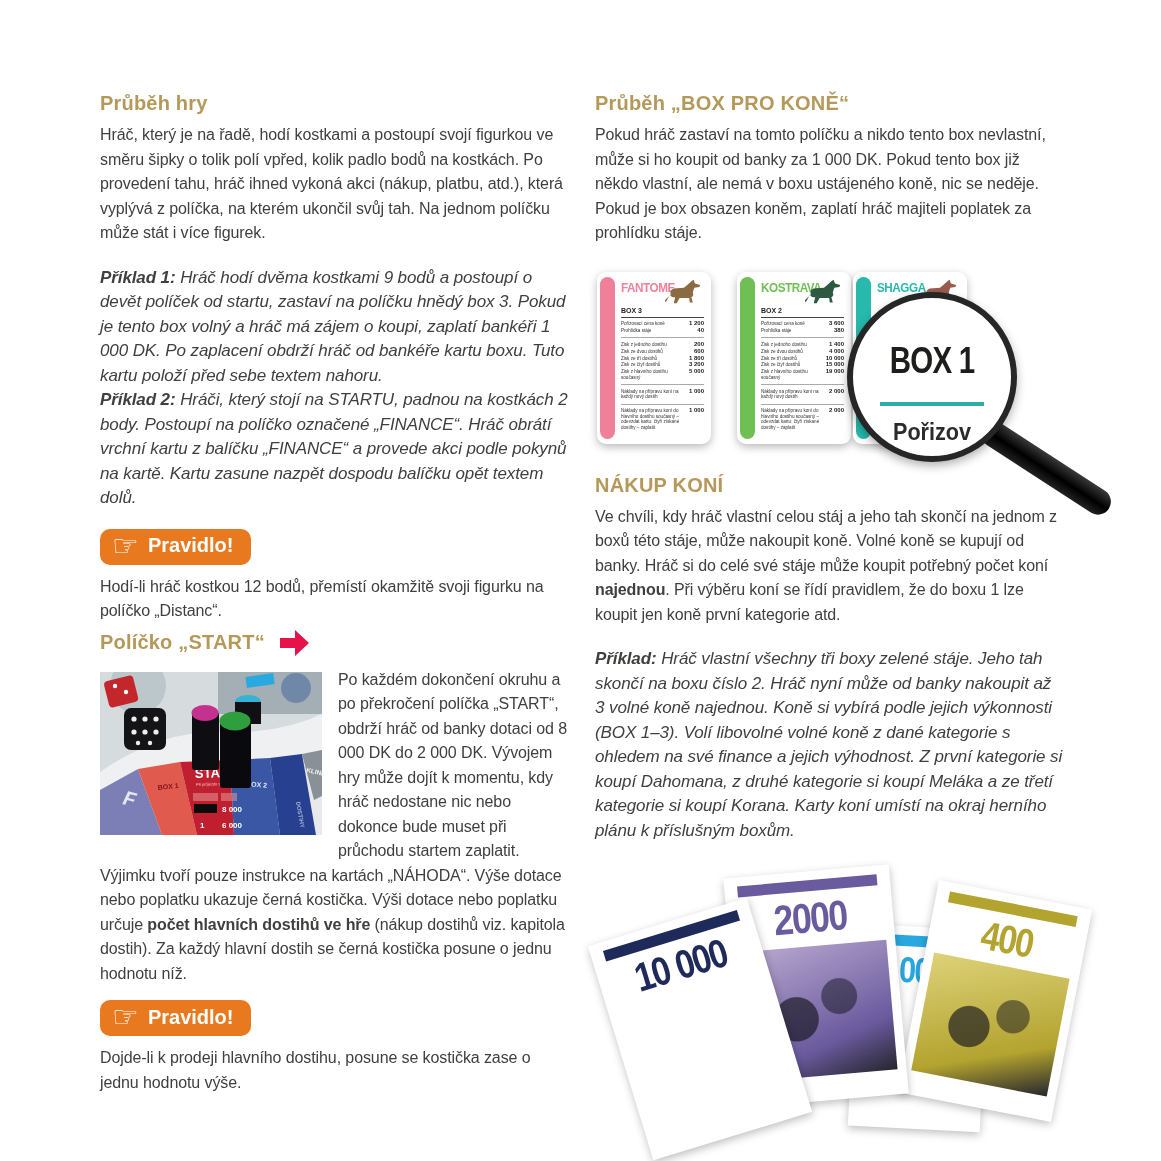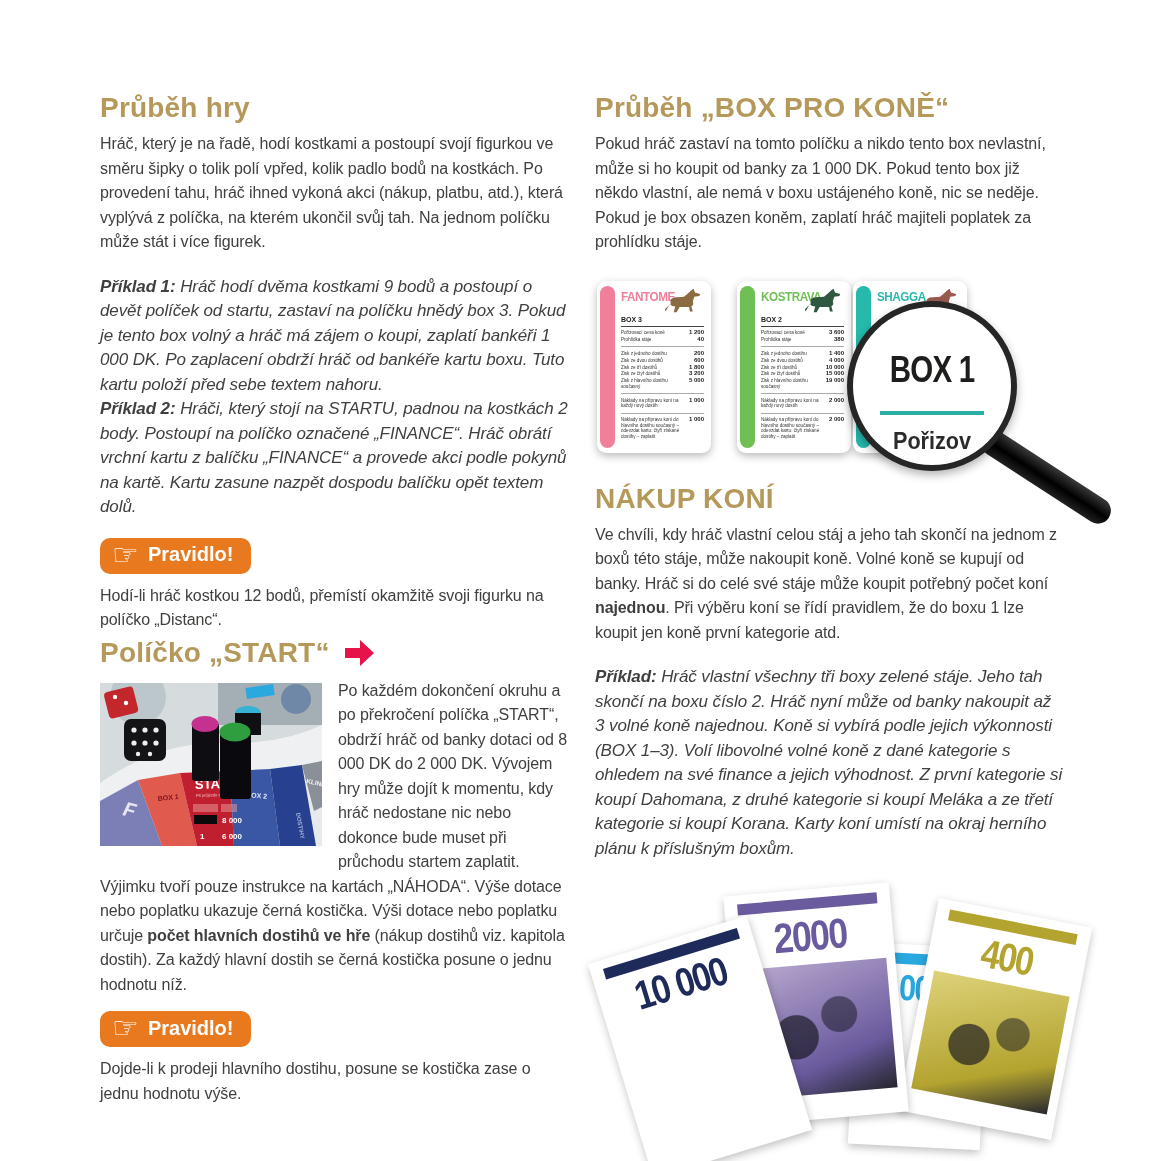--- a/index.html
+++ b/index.html
@@ -1,21 +1,21 @@
 <!DOCTYPE html>
 <html><head>
 <meta charset="utf-8">
 <style>
   html,body{margin:0;padding:0;background:#fff;}
   .page{position:relative;width:1161px;height:1161px;background:#fff;overflow:hidden;
         font-family:"Liberation Sans",sans-serif;color:#3f3f3e;}
   .col{position:absolute;top:92px;}
   .col.left{left:100px;width:470px;}
   .col.right{left:595px;width:468px;}
-  h2.gold{color:#b5995a;font-size:28px;margin:0 0 8px;font-weight:bold;letter-spacing:.2px;}
+  h2.gold{color:#b5995a;font-size:20px;margin:0 0 8px;font-weight:bold;letter-spacing:.2px;}
   p.body{font-size:16px;line-height:24.5px;margin:0;letter-spacing:-.1px;}
   p.example{font-size:17px;line-height:24.5px;margin:0;font-style:italic;letter-spacing:-.1px;}
   p.example b{font-style:italic;}.gap12{height:12px;}.gap20{height:20px;}.gap16{height:16px;}
   
   .rule-badge{display:inline-flex;align-items:center;gap:9px;background:#e8791f;color:#fff;
     border-radius:10px;padding:4px 18px 6px 12px;font-weight:bold;font-size:20px;margin:2px 0 10px;}
   .rule-badge .hand{font-size:30px;line-height:26px;font-weight:normal;}
   
   .bigtitle-wrap{margin:26px 0 10px;height:62px;}
   .bigtitle{display:inline-block;transform:scaleX(.78);transform-origin:left;white-space:nowrap;

